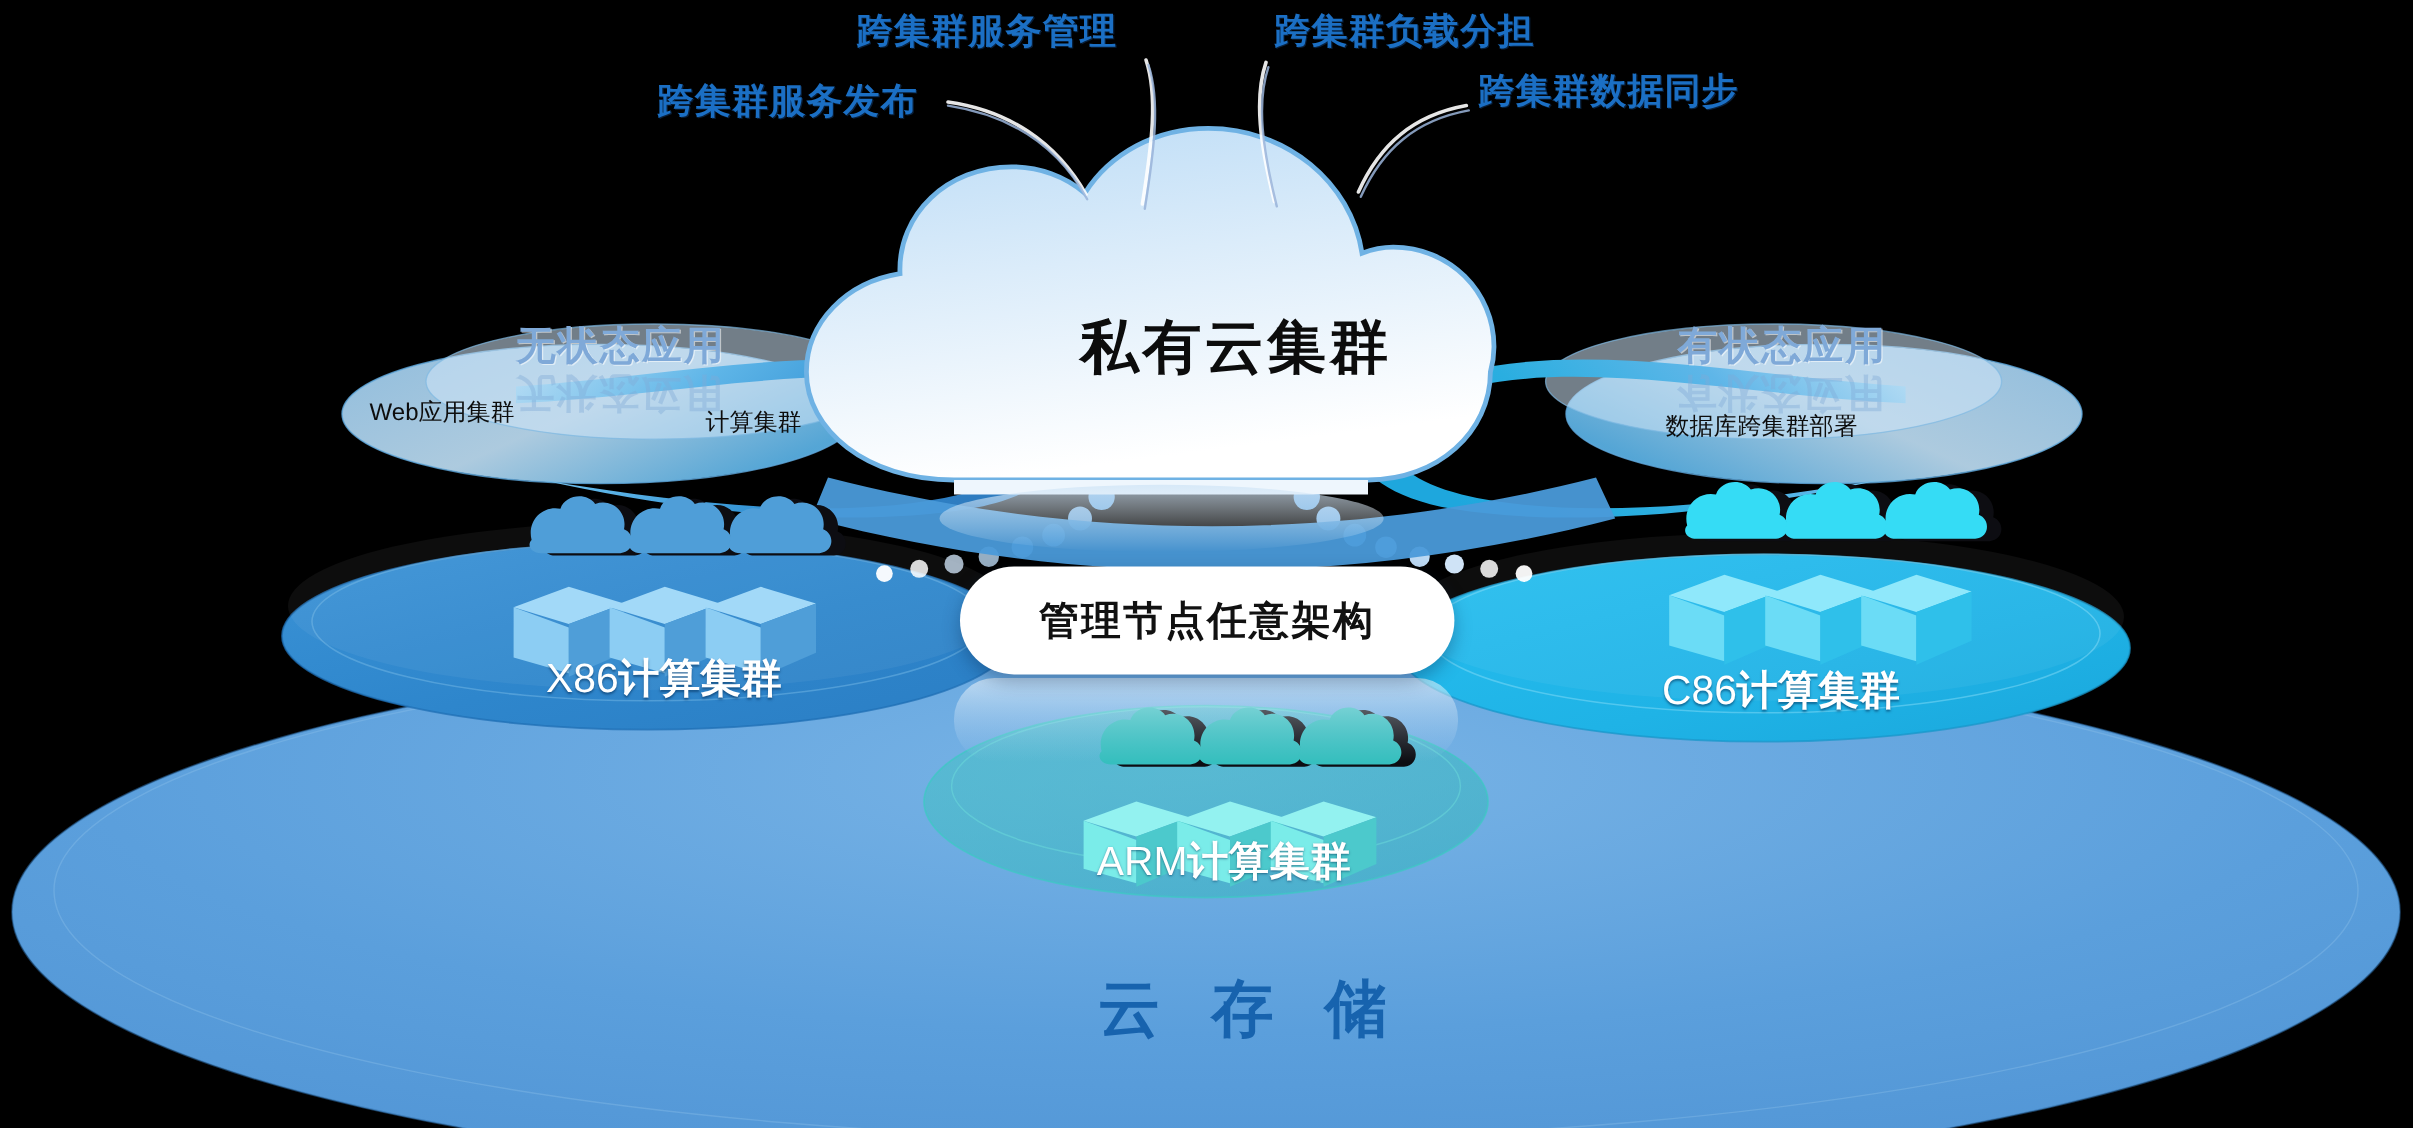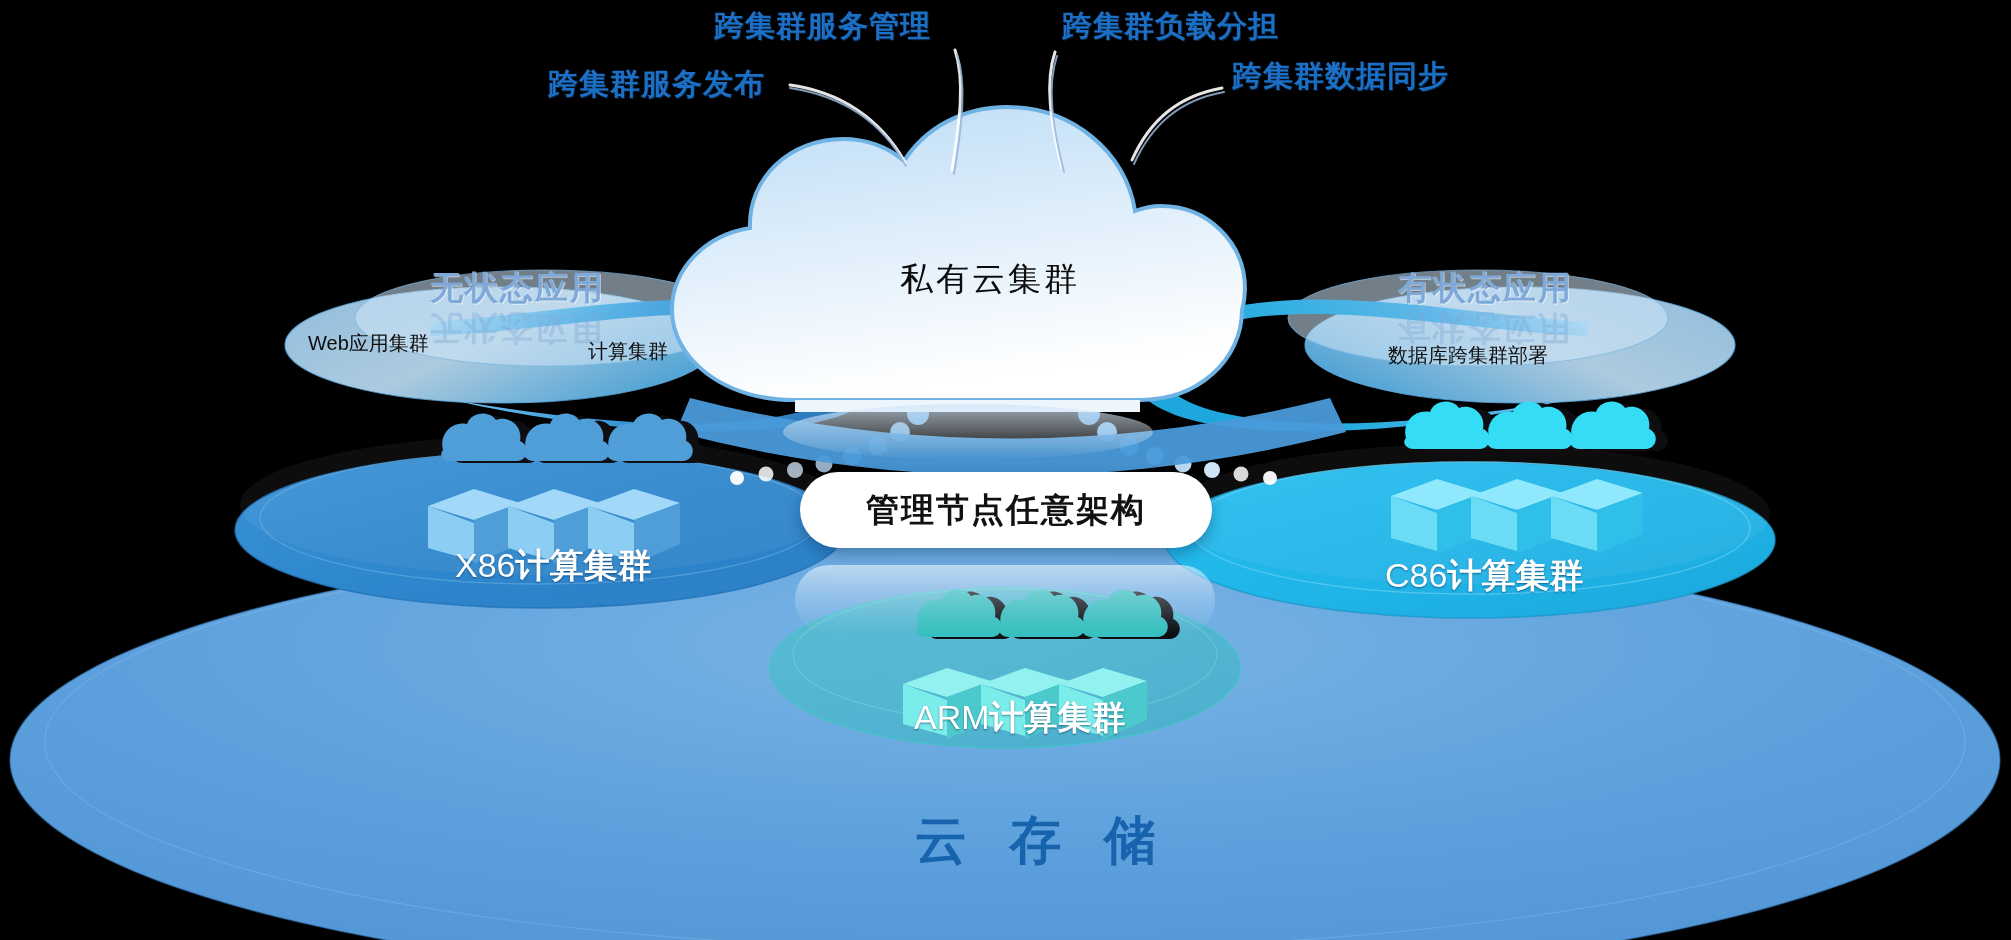--- a/index.html
+++ b/index.html
@@ -13,21 +13,21 @@
   .lbl{position:absolute;white-space:nowrap;pointer-events:none;}
 
   
   .topcap{
     color:#1b6fc4;font-weight:bold;font-size:30px;letter-spacing:1px;
     text-shadow:1px 1px 0 rgba(20,70,130,.45);
   }
 
   
   .cloudtitle{
-    color:#0c0c0c;font-weight:normal;font-size:33px;letter-spacing:3px;
+    color:#0c0c0c;font-weight:bold;font-size:49px;letter-spacing:3px;
   }
 
   
   .darkcap{color:#0d0d0d;font-size:20px;letter-spacing:0px;}
   .whitecap{color:#ffffff;font-size:34px;font-weight:bold;letter-spacing:0px;
             text-shadow:0 1px 2px rgba(0,40,80,.55);}
   .whitecap .thin{font-weight:normal;}
 
   
   .ghost{
@@ -347,21 +347,21 @@
   <div class="lbl ghost-rf" style="left:430px;top:305px;">无状态应用</div>
 
   <div class="lbl ghost" style="left:1398px;top:266px;">有状态应用</div>
   <div class="lbl ghost-rf" style="left:1398px;top:305px;">有状态应用</div>
 
   <div class="lbl darkcap" style="left:308px;top:330px;">Web应用集群</div>
   <div class="lbl darkcap" style="left:588px;top:338px;">计算集群</div>
 
   <div class="lbl darkcap" style="left:1388px;top:342px;font-family:Liberation Mono, monospace;">数据库跨集群部署</div>
 
-  <div class="pill" style="left:800px;top:472px;width:412px;height:76px;">
+  <div class="pill" style="left:800px;top:472px;width:412px;height:90px;">
     <span>管理节点任意架构</span>
   </div>
 
   <div class="lbl whitecap" style="left:455px;top:543px;">
     <span class="thin">X86</span><span>计算集群</span>
   </div>
 
   <div class="lbl whitecap" style="left:1385px;top:553px;">
     <span class="thin">C86</span><span>计算集群</span>
   </div>

